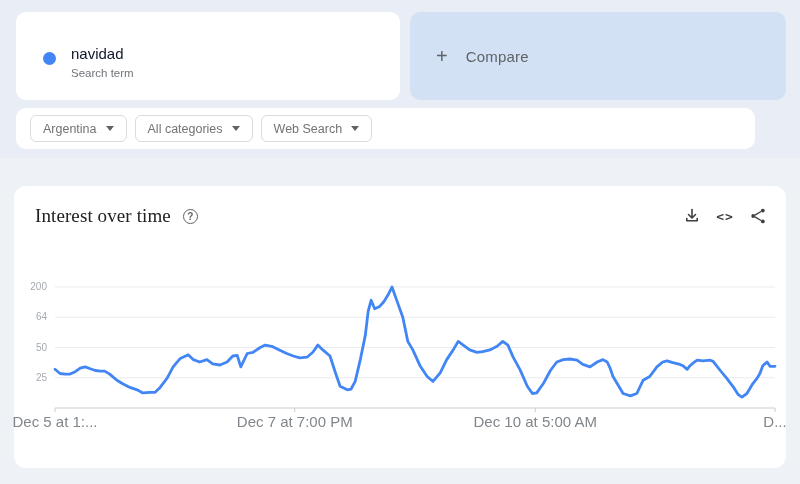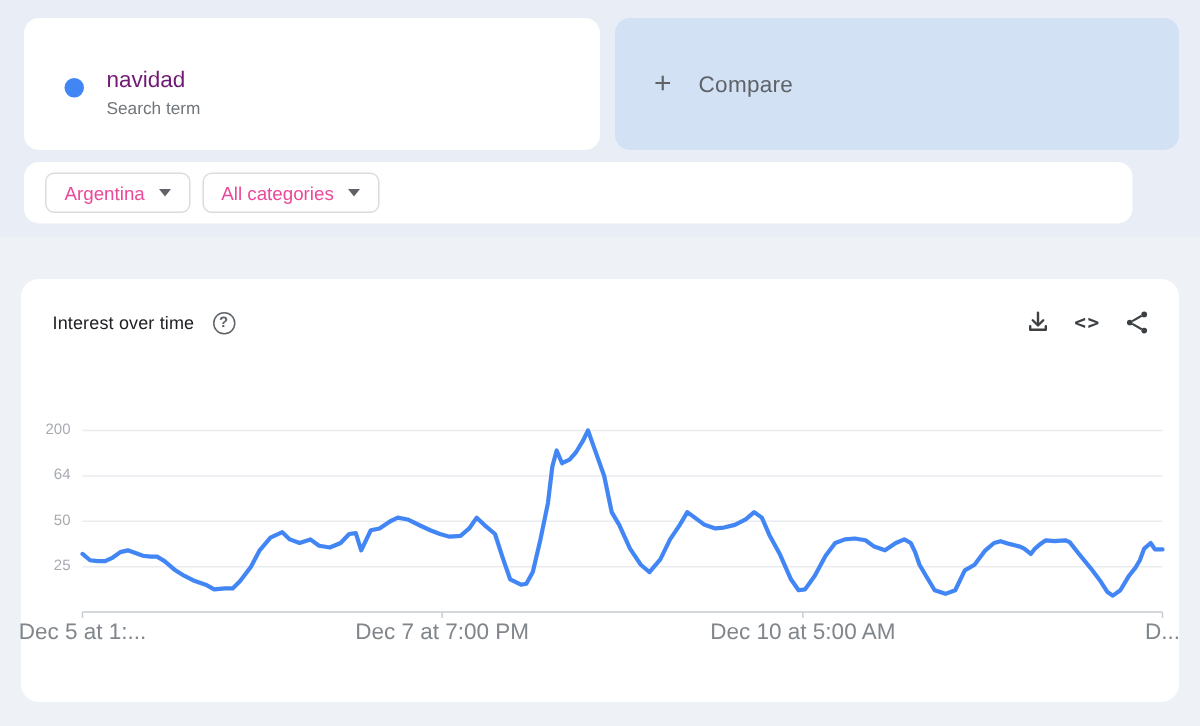--- a/index.html
+++ b/index.html
@@ -16,54 +16,54 @@
   }
   
   .search-card {
     position:absolute; left:16px; top:12px; width:384px; height:88px;
     background:#ffffff; border-radius:10px; cursor:pointer;
   }
   .series-dot {
     position:absolute; left:27px; top:40px; width:13px; height:13px;
     border-radius:50%; background:#4285f4;
   }
-  .term-title { position:absolute; left:55px; top:33px; font-size:15px; color:#701a75; }
+  .term-title { position:absolute; left:55px; top:33px; font-size:15px; color:#0f172a; }
   .term-sub   { position:absolute; left:55px; top:55px; font-size:11.5px; color:#70757a; }
   
   .compare-card {
     position:absolute; left:410px; top:12px; width:376px; height:88px;
     background:#d2e1f4; border-radius:10px; display:flex; align-items:center;
     color:#5f6368; cursor:pointer;
   }
   .compare-plus { font-size:20px; font-weight:400; margin-left:26px; line-height:1; }
   .compare-label { font-size:15px; margin-left:18px; letter-spacing:.2px;text-align:center; }
   
   .filter-bar {
     position:absolute; left:16px; top:108px; width:739px; height:41px;
     background:#ffffff; border-radius:10px;
     display:flex; align-items:center; padding-left:14px; gap:8px;
   }
   .chip {
     height:27px; border:1px solid #dadce0; border-radius:6px;
     display:flex; align-items:center; gap:9px; padding:0 12px;
-    font-size:12.5px; color:#ec4899; background:#fff; cursor:pointer; white-space:nowrap;
+    font-size:12.5px; color:#737373; background:#fff; cursor:pointer; white-space:nowrap;
   }
   .caret {
     width:0; height:0; border-left:4px solid transparent; border-right:4px solid transparent;
     border-top:5px solid #5f6368; display:inline-block;
   }
   
   .chart-card {
     position:absolute; left:14px; top:186px; width:772px; height:282px;
     background:#ffffff; border-radius:12px;
   }
   .card-header {
     display:flex; align-items:center; padding:19px 18px 0 21px;
   }
-  .card-title { font-size:12px; color:#202124; letter-spacing:.1px; }
+  .card-title { font-size:19px; color:#202124; letter-spacing:.1px;font-family:Liberation Serif, serif; }
   .help-icon {
     margin-left:12px; width:15px; height:15px; border:1.4px solid #5f6368; border-radius:50%;
     font-size:10px; color:#5f6368; display:flex; align-items:center; justify-content:center;
     cursor:pointer; font-weight:bold;
   }
   .spacer { flex:1; }
   .action-btn {
     width:20px; height:20px; margin-left:13px; display:flex; align-items:center; justify-content:center;
     color:#3c4043; cursor:pointer; background:none; border:none; padding:0;
   }
@@ -101,20 +101,24 @@
   <span class="compare-label">Compare</span>
 </div>
 
 <div class="filter-bar">
   <div class="chip">
     <span>Argentina</span>
     <span class="caret"></span>
   </div>
   <div class="chip">
     <span>All categories</span>
+    <span class="caret"></span>
+  </div>
+  <div class="chip">
+    <span>Web Search</span>
     <span class="caret"></span>
   </div>
 </div>
 
 <div class="chart-card">
   <div class="card-header">
     <span class="card-title">Interest over time</span>
     <span class="help-icon">?</span>
     <span class="spacer"></span>
     <button class="action-btn">

